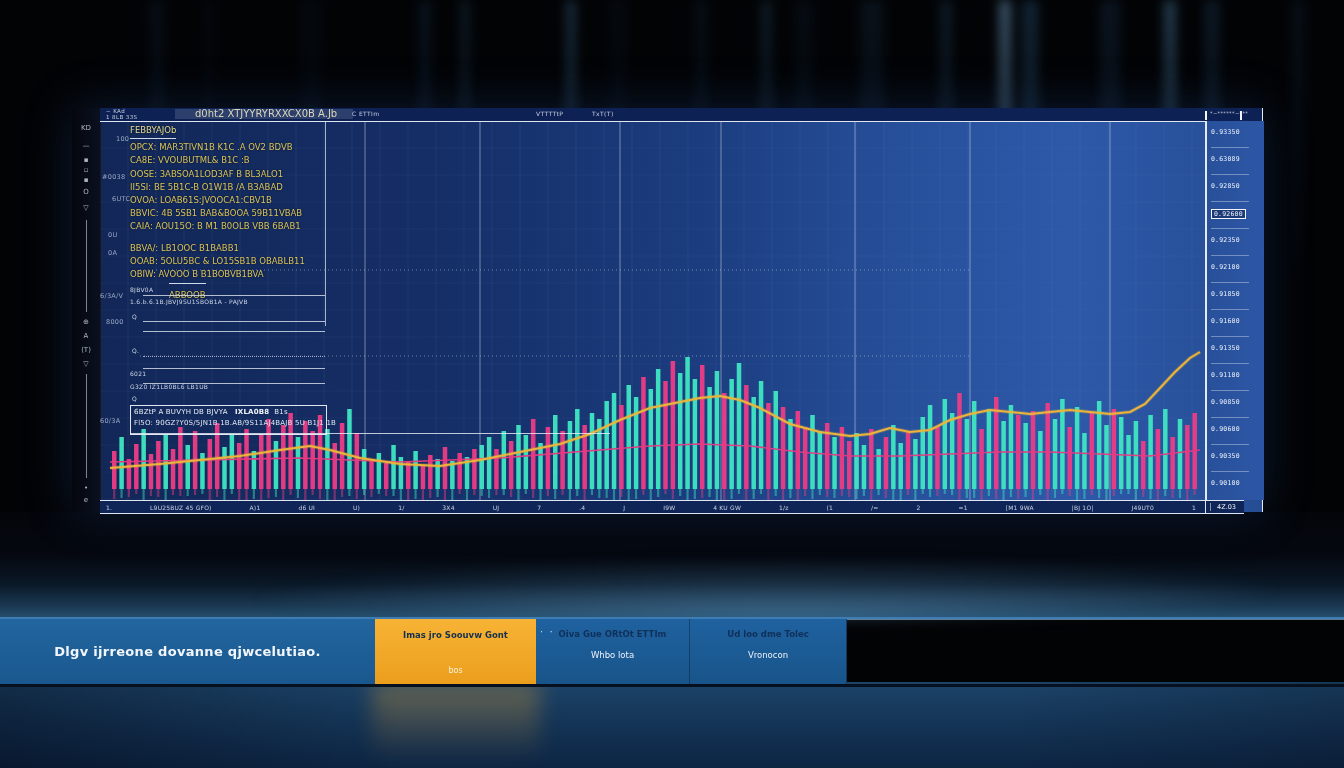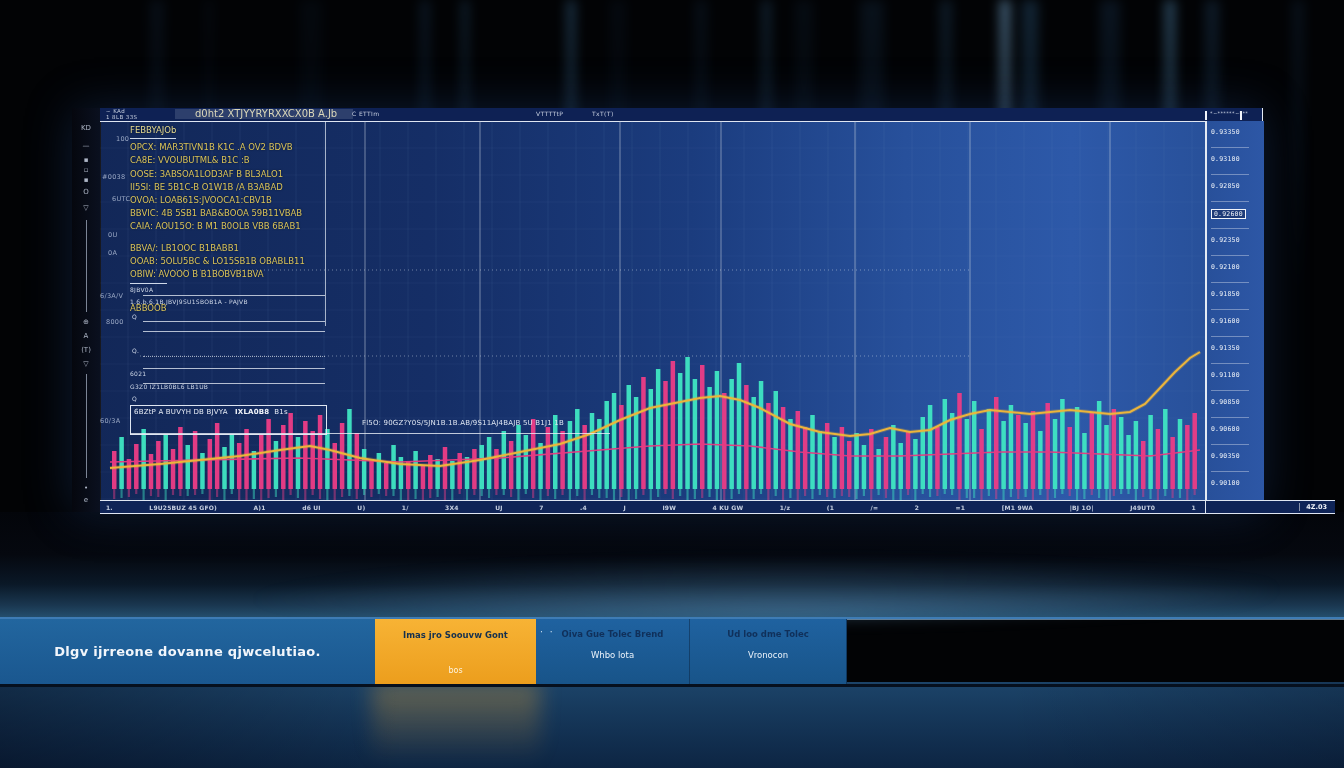--- a/index.html
+++ b/index.html
@@ -34,43 +34,43 @@
   .tb-chip{position:absolute;left:75px;top:1px;width:158px;height:10px;background:rgba(190,200,220,.18);
     color:#d9d6b9;font-size:10px;line-height:10px;padding-left:20px;white-space:nowrap;overflow:hidden;}
   .axis-mark{position:absolute;top:3px;width:2px;height:9px;background:#f2f5fa;}
   
   .chart{position:absolute;left:28px;top:13px;width:1105px;height:479px;overflow:hidden;}
   .chart svg{position:absolute;left:0;top:0;}
   .legend{position:absolute;left:30px;top:3px;width:210px;color:#d9c35a;font-size:8.5px;line-height:13.2px;
     text-shadow:0 0 2px rgba(0,0,0,.6);white-space:nowrap;}
   .legend .l-top{color:#e4d98f;border-bottom:1px solid #cfd9ea;display:inline-block;padding-bottom:1px;margin-bottom:2px;}
   .legend .l-gap{height:8px;}
-  .legend .l-foot{display:inline-block;border-top:1px solid #cfd9ea;color:#d9c35a;padding-top:18px;margin-top:2px;}
+  .legend .l-foot{display:inline-block;border-top:1px solid #cfd9ea;color:#d9c35a;padding-top:5px;margin-top:2px;margin-left:39px;}
   .legend-border{position:absolute;left:225px;top:0;width:1px;height:205px;background:rgba(230,236,246,.7);}
   .gutter-label{position:absolute;color:#9aa8c4;font-size:6.5px;letter-spacing:.3px;}
   .ind-line{position:absolute;left:43px;width:182px;height:1px;background:rgba(235,240,248,.75);}
   .ind-line.dotted{background:none;border-top:1px dotted rgba(235,240,248,.6);}
   .ind-text{position:absolute;color:#cdd6e6;font-size:6px;white-space:nowrap;letter-spacing:.3px;}
   .datawin{position:absolute;left:30px;top:284px;width:195px;height:28px;border:1px solid #dfe6f2;
     color:#e8edf6;font-size:7px;}
   .datawin .dw-row1{position:absolute;left:3px;top:2px;white-space:nowrap;letter-spacing:.2px;}
   .dw-badge{font-weight:bold;color:#f2f5fa;}
-  .datawin .dw-row2{position:absolute;left:3px;top:13px;width:430px;white-space:nowrap;color:#dfe6f2;letter-spacing:.2px;text-align:right;}
+  .datawin .dw-row2{position:absolute;left:3px;top:13px;width:430px;white-space:nowrap;color:#dfe6f2;letter-spacing:.2px;}
   .dw-extline{position:absolute;left:30px;top:312px;width:480px;height:1px;background:rgba(235,240,248,.8);}
   
   .price-axis{position:absolute;left:1133px;top:13px;width:57px;height:379px;
     border-left:2px solid #e4eaf3;background:linear-gradient(90deg,#28509a,#2d57a6);
     font-family:"DejaVu Sans Mono","Liberation Mono",monospace;}
   .pa-row{position:relative;height:27px;}
   .pa-label{position:absolute;left:4px;top:7px;font-size:6.5px;color:#eef2f8;letter-spacing:.2px;}
   .pa-label.boxed{border:1px solid #f2f5fa;padding:0 2px;background:rgba(20,40,90,.55);}
   .pa-sep{position:absolute;left:4px;bottom:0;width:38px;height:1px;background:rgba(255,255,255,.35);}
   
-  .time-axis{position:absolute;left:28px;top:392px;width:1235px;height:12px;background:#0f2457;
-    border-top:1px solid #dfe6f2;border-bottom:1px solid #dfe6f2;overflow:hidden;font-weight:bold;}
+  .time-axis{position:absolute;left:28px;top:392px;width:1144px;height:12px;background:#0f2457;
+    border-top:1px solid #dfe6f2;border-bottom:1px solid #dfe6f2;overflow:hidden;}
   .ta-ticks{position:absolute;left:6px;top:0;width:1090px;height:12px;display:flex;justify-content:space-between;align-items:center;}
   .ta-ticks span{color:#d8e0ee;font-size:6px;white-space:nowrap;letter-spacing:.2px;opacity:.9;}
   .ta-right{position:absolute;right:8px;top:2px;color:#eef2f8;font-size:6.5px;border-left:1px solid rgba(255,255,255,.5);padding-left:6px;}
   .ta-div{position:absolute;left:1105px;top:0;width:1px;height:12px;background:#dfe6f2;}
   
   .taskbar{position:absolute;left:0;top:617px;width:1344px;height:65px;display:flex;
     border-top:2px solid #3e7cb5;box-shadow:inset 0 1px 0 rgba(156,196,228,.6),0 3px 0 #06101e;}
   .seg{position:relative;height:100%;box-sizing:border-box;}
   .seg1{width:375px;background:linear-gradient(180deg,#22669f,#1a578f);display:flex;align-items:center;justify-content:center;}
   .seg1 .t1{color:#f2f6fb;font-weight:bold;font-size:13px;letter-spacing:.3px;text-align:center;}
@@ -571,21 +571,21 @@
         <div class="ind-text" style="left: 30px; top: 262px;">G3Z0 IZ1LB0BL6 LB1UB</div>
         <div class="ind-text" style="left: 32px; top: 274px;">Q</div>
       </div>
 
   <div class="price-axis">
         <div class="pa-row">
           <span class="pa-label">0.93350</span>
           <div class="pa-sep"></div>
         </div>
         <div class="pa-row">
-          <span class="pa-label">0.93100</span>
+          <span class="pa-label">0.63089</span>
           <div class="pa-sep"></div>
         </div>
         <div class="pa-row">
           <span class="pa-label">0.92850</span>
           <div class="pa-sep"></div>
         </div>
         <div class="pa-row">
           <span class="pa-label boxed">0.92600</span>
           <div class="pa-sep"></div>
         </div>
@@ -663,21 +663,21 @@
 <div class="taskbar">
   <div class="seg seg1">
     <div class="t1">Dlgv ijrreone dovanne qjwcelutiao.</div>
   </div>
   <div class="seg seg2">
     <div class="t1">Imas jro Soouvw Gont</div>
     <div class="t2">bos</div>
   </div>
   <div class="seg seg3">
     <span class="dots">· ·</span>
-    <div class="t1d">Oiva Gue Tolec Brend</div>
+    <div class="t1d">Oiva Gue ORtOt ETTIm</div>
     <div class="t2w">Whbo lota</div>
   </div>
   <div class="seg seg4">
     <div class="t1d">Ud loo dme Tolec</div>
     <div class="t2w">Vronocon</div>
   </div>
 </div>
 
 </div>
 

